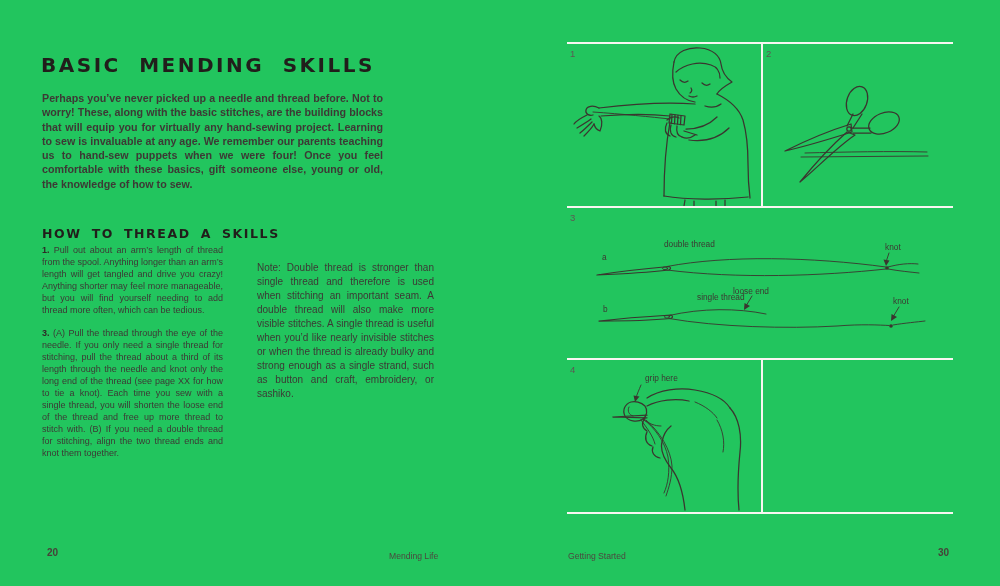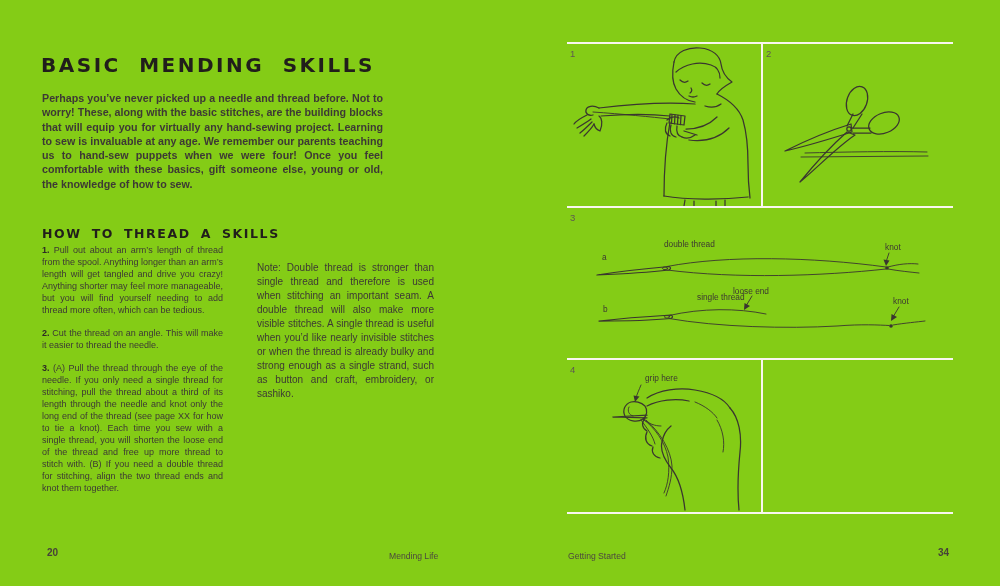--- a/index.html
+++ b/index.html
@@ -1,19 +1,19 @@
 <!DOCTYPE html>
 <html><head>
 <meta charset="utf-8">
 <style>
   html,body{margin:0;padding:0;}
   .spread{
     position:relative;
     width:1000px;height:586px;
-    background:#84cc16;
+    background:#22c55e;
     font-family:"Liberation Sans", sans-serif;
     color:#3b3733;
     overflow:hidden;
   }
   .abs{position:absolute;}
 
   
   .title{
     left:41px;top:40px;width:420px;
     font-family:"DejaVu Sans", sans-serif;
@@ -86,21 +86,20 @@
 <div class="spread">
 
   <h1 class="abs title">BASIC MENDING SKILLS</h1>
 
   <p class="abs intro">Perhaps you’ve never picked up a needle and thread before. Not to worry! These, along with the basic stitches, are the building blocks that will equip you for virtually any hand-sewing project. Learning to sew is invaluable at any age. We remember our parents teaching us to hand-sew puppets when we were four! Once you feel comfortable with these basics, gift someone else, young or old, the knowledge of how to sew.</p>
 
   <h2 class="abs heading">HOW TO THREAD A SKILLS</h2>
 
   <div class="abs col1">
     <p class="step"><b>1.</b> <span>Pull out about an arm’s length of thread from the spool. Anything longer than an arm’s length will get tangled and drive you crazy! Anything shorter may feel more manageable, but you will find yourself needing to add thread more often, which can be tedious.</span></p>
-    <p class="step"><b>2.</b> <span>Cut the thread on an angle. This will make it easier to thread the needle.</span></p>
     <p class="step"><b>3.</b> <span>(A) Pull the thread through the eye of the needle. If you only need a single thread for stitching, pull the thread about a third of its length through the needle and knot only the long end of the thread (see page XX for how to tie a knot). Each time you sew with a single thread, you will shorten the loose end of the thread and free up more thread to stitch with. (B) If you need a double thread for stitching, align the two thread ends and knot them together.</span></p>
   </div>
 
   <div class="abs col2">
     <p class="note">Note: Double thread is stronger than single thread and therefore is used when stitching an important seam. A double thread will also make more visible stitches. A single thread is useful when you’d like nearly invisible stitches or when the thread is already bulky and strong enough as a single strand, such as button and craft, embroidery, or sashiko.</p>
   </div>
 
   <span class="abs folio folio-left">20</span>
   <span class="abs running running-left">Mending Life</span>
 
@@ -239,15 +238,15 @@
 
       <path class="sk-thin" d="M76,59 C88,68 98,82 101,97 C103,112 101,124 97,133"></path>
       <path class="sk-thin" d="M79,60 C93,72 104,90 105,106 C105,118 102,127 99,136"></path>
       <path class="sk-thin" d="M74,60 C80,68 86,76 88,84"></path>
       <path class="sk-thin" d="M76,59 C82,64 88,66 94,66"></path>
     </svg>
     <span class="ill-label lab-griphere">grip here</span>
   </div>
 
   <span class="abs running running-right">Getting Started</span>
-  <span class="abs folio folio-right">34</span>
+  <span class="abs folio folio-right">30</span>
 
 </div>
 
 </body></html>

